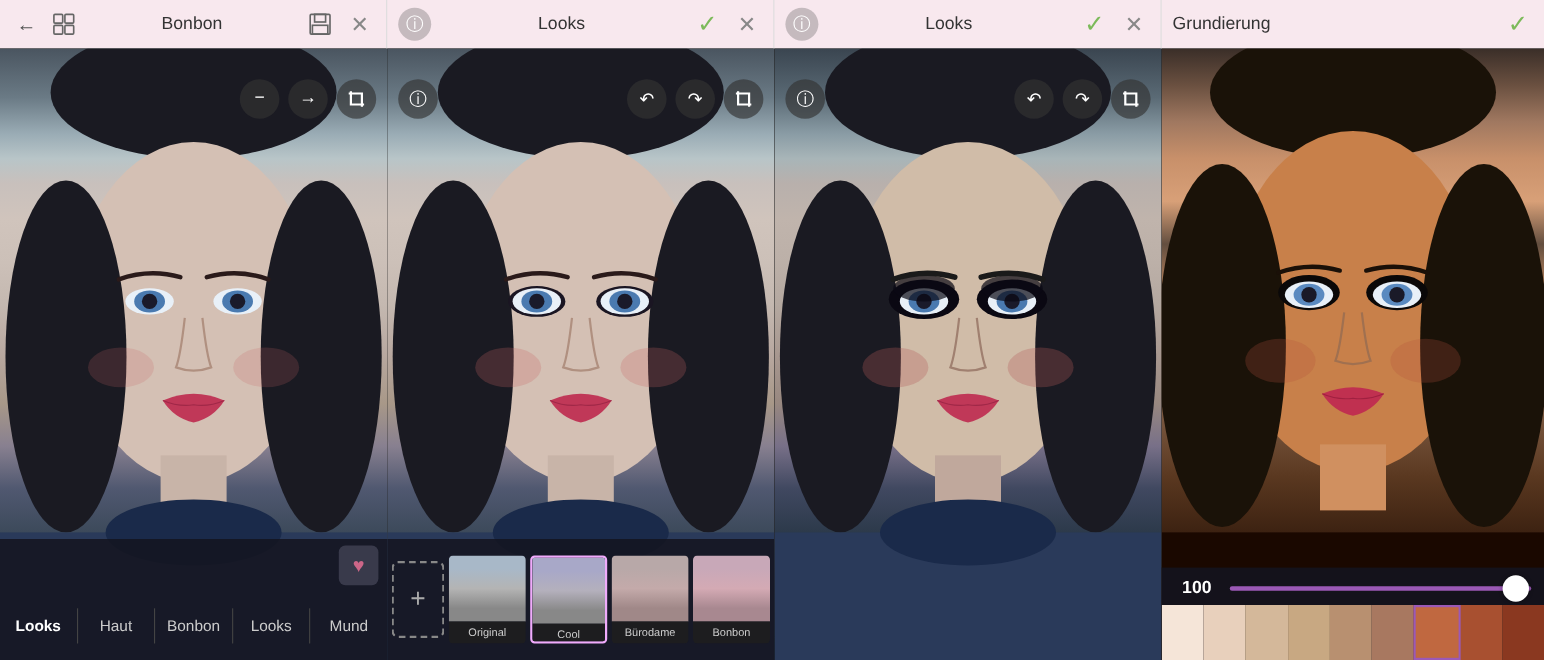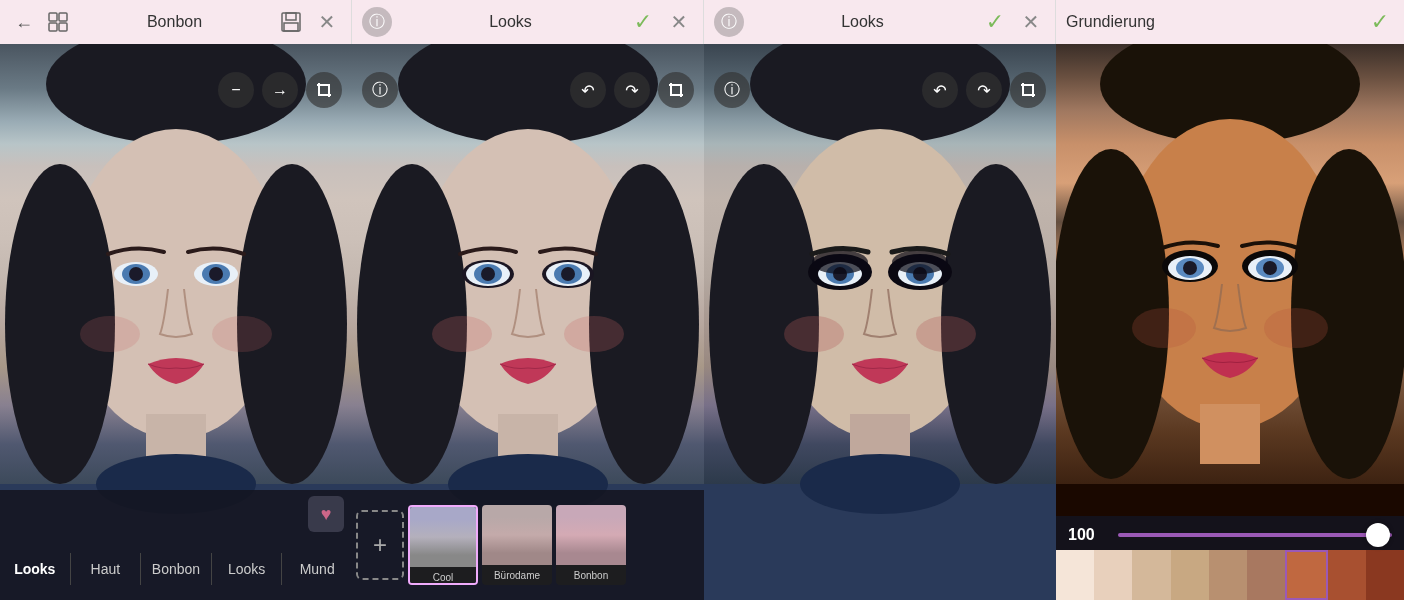--- a/index.html
+++ b/index.html
@@ -165,20 +165,21 @@
       display: flex; align-items: center; justify-content: center;
       font-size: 10px;
       color: #ccc;
     }
 
     
     .panel4-bottom {
       position: absolute;
       bottom: 0; left: 0; right: 0;
       background: rgba(20,20,30,0.9);
+      text-align: center;
     }
     .slider-row {
       display: flex;
       align-items: center;
       padding: 10px 12px 6px;
       gap: 10px;
     }
     .slider-label {
       color: white;
       font-size: 16px;
@@ -379,20 +380,24 @@
             <path d="M4 2v12h12M2 4h12v12" stroke="white" stroke-width="2" fill="none"></path>
           </svg>
       </div>
     </div>
     <div style="position:absolute; top:28px; left:10px;">
       <div class="overlay-icon">ⓘ</div>
     </div>
 
     <div class="panel2-bottom">
       <div class="add-btn">+</div>
+      <div class="look-thumb">
+        <div class="look-thumb-face original"></div>
+        <div class="look-thumb-label">Original</div>
+      </div>
       <div class="look-thumb selected">
         <div class="look-thumb-face cool"></div>
         <div class="look-thumb-label">Cool</div>
       </div>
       <div class="look-thumb">
         <div class="look-thumb-face burodame"></div>
         <div class="look-thumb-label">Bürodame</div>
       </div>
       <div class="look-thumb">
         <div class="look-thumb-face bonbon"></div>

